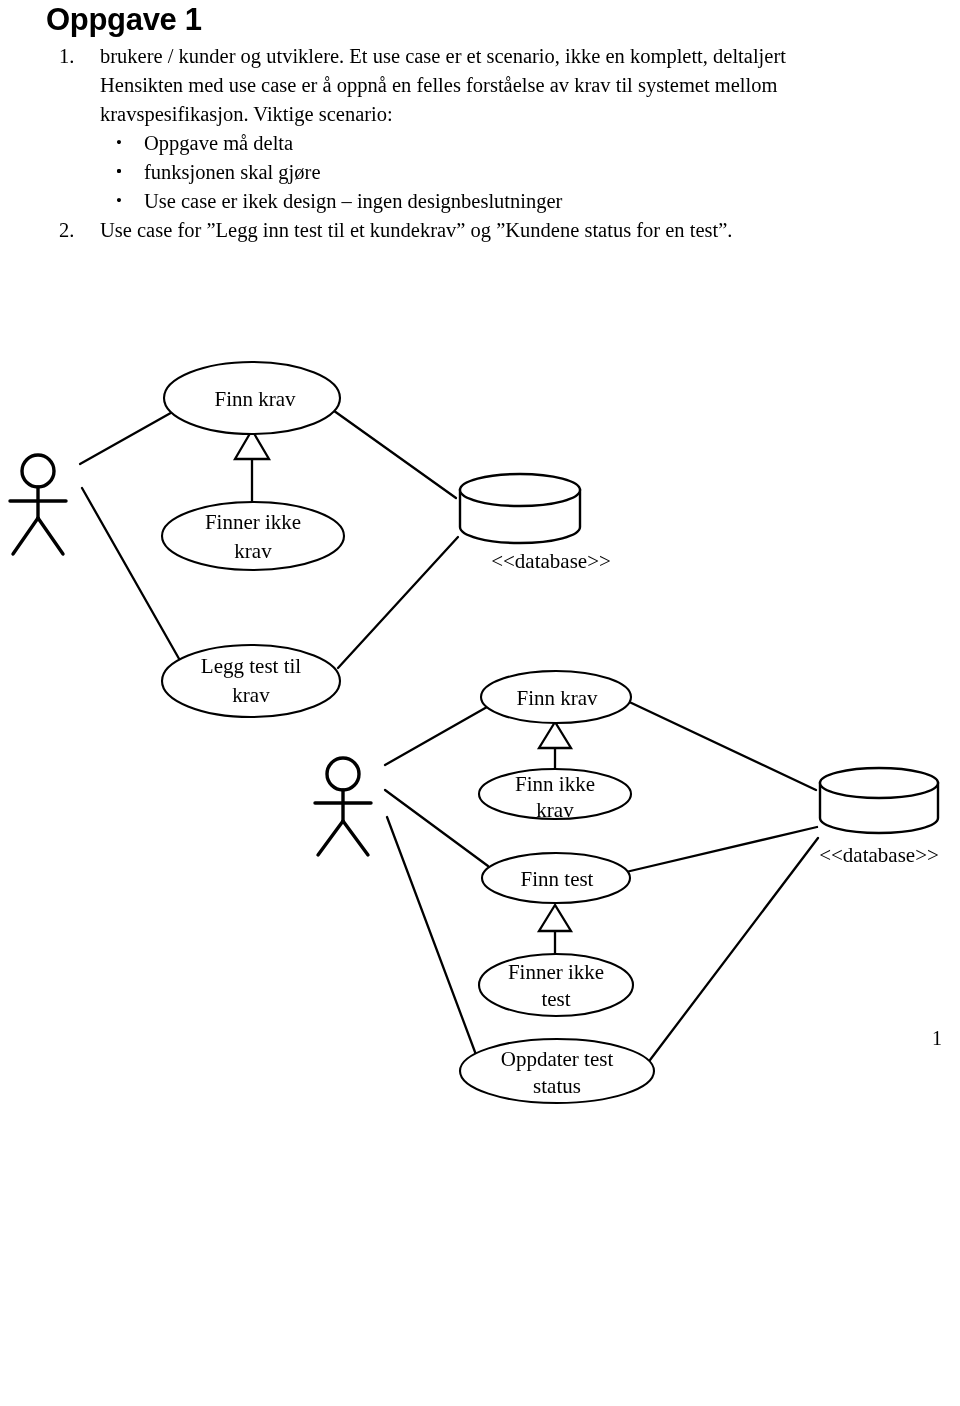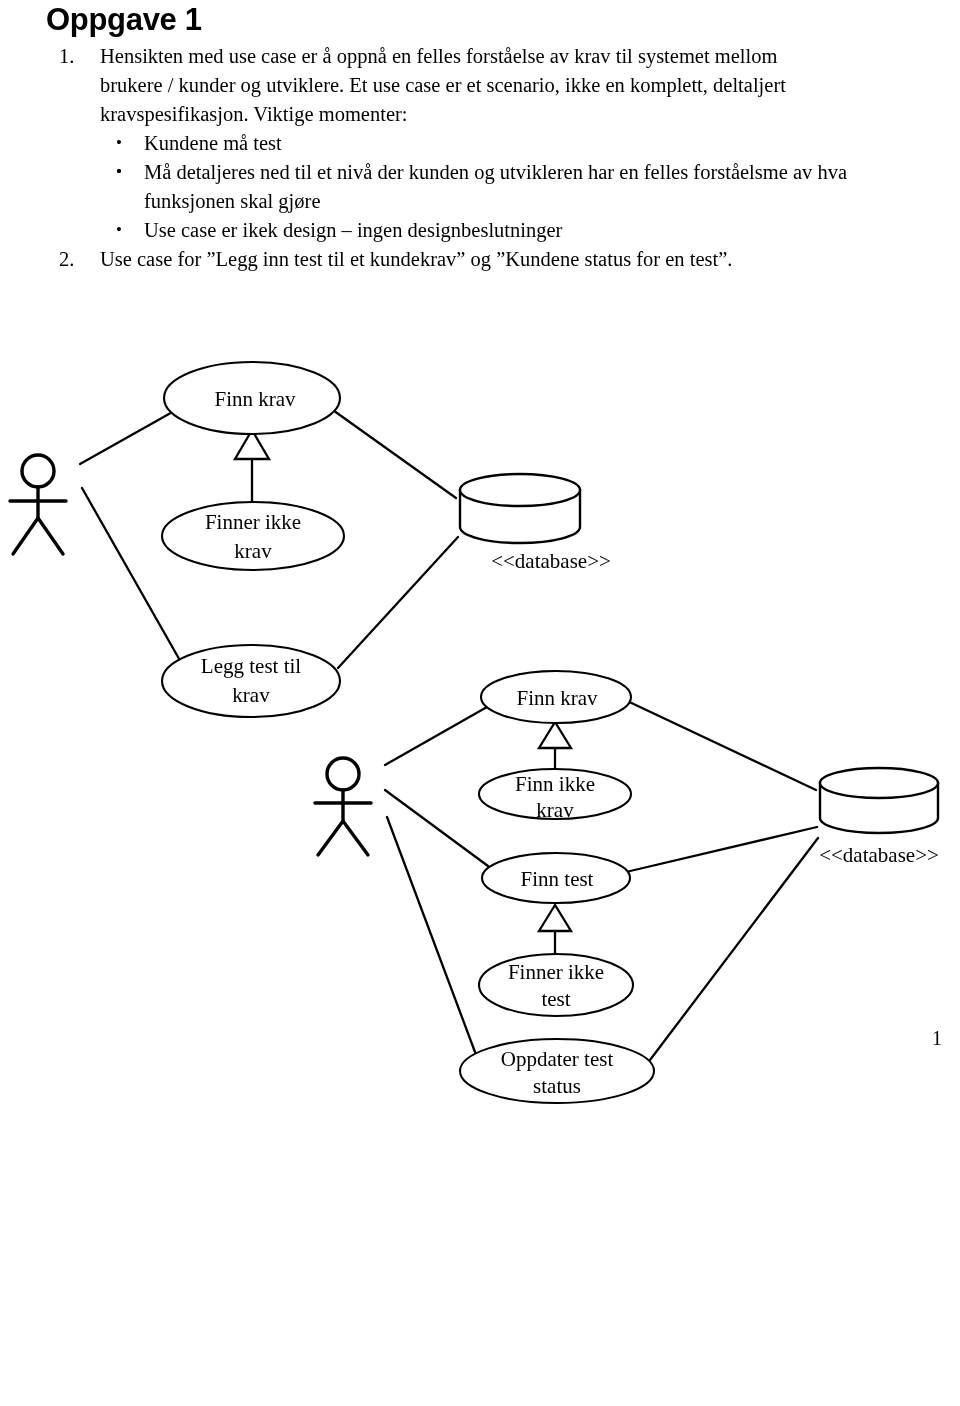--- a/index.html
+++ b/index.html
@@ -151,35 +151,34 @@
 <div id="page">
 
   <div class="text-block">
 
     <h1 class="doc-title">Oppgave 1</h1>
 
     <ol class="main-list">
 
       <li>
         <span class="num">1.</span>
+        <span class="para-text">brukere / kunder og utviklere. Et use case er et scenario, ikke en komplett, deltaljert</span>
         <span class="para-text">Hensikten med use case er å oppnå en felles forståelse av krav til systemet mellom</span>
-        <span class="para-text">brukere / kunder og utviklere. Et use case er et scenario, ikke en komplett, deltaljert</span>
-        <span class="para-text">kravspesifikasjon. Viktige momenter:</span>
+        <span class="para-text">kravspesifikasjon. Viktige scenario:</span>
 
         <ul class="sub-list">
           <li>
             <span class="dot">•</span>
-            <span>Kundene må test</span>
+            <span>Oppgave må delta</span>
           </li>
           <li>
             <span class="dot">•</span>
           </li>
           <li>
             <span class="dot">•</span>
-            <span>Må detaljeres ned til et nivå der kunden og utvikleren har en felles forståelsme av hva</span>
             <span class="para-text">funksjonen skal gjøre</span>
           </li>
           <li>
             <span class="dot">•</span>
             <span>Use case er ikek design – ingen designbeslutninger</span>
           </li>
         </ul>
       </li>
 
       <li>

